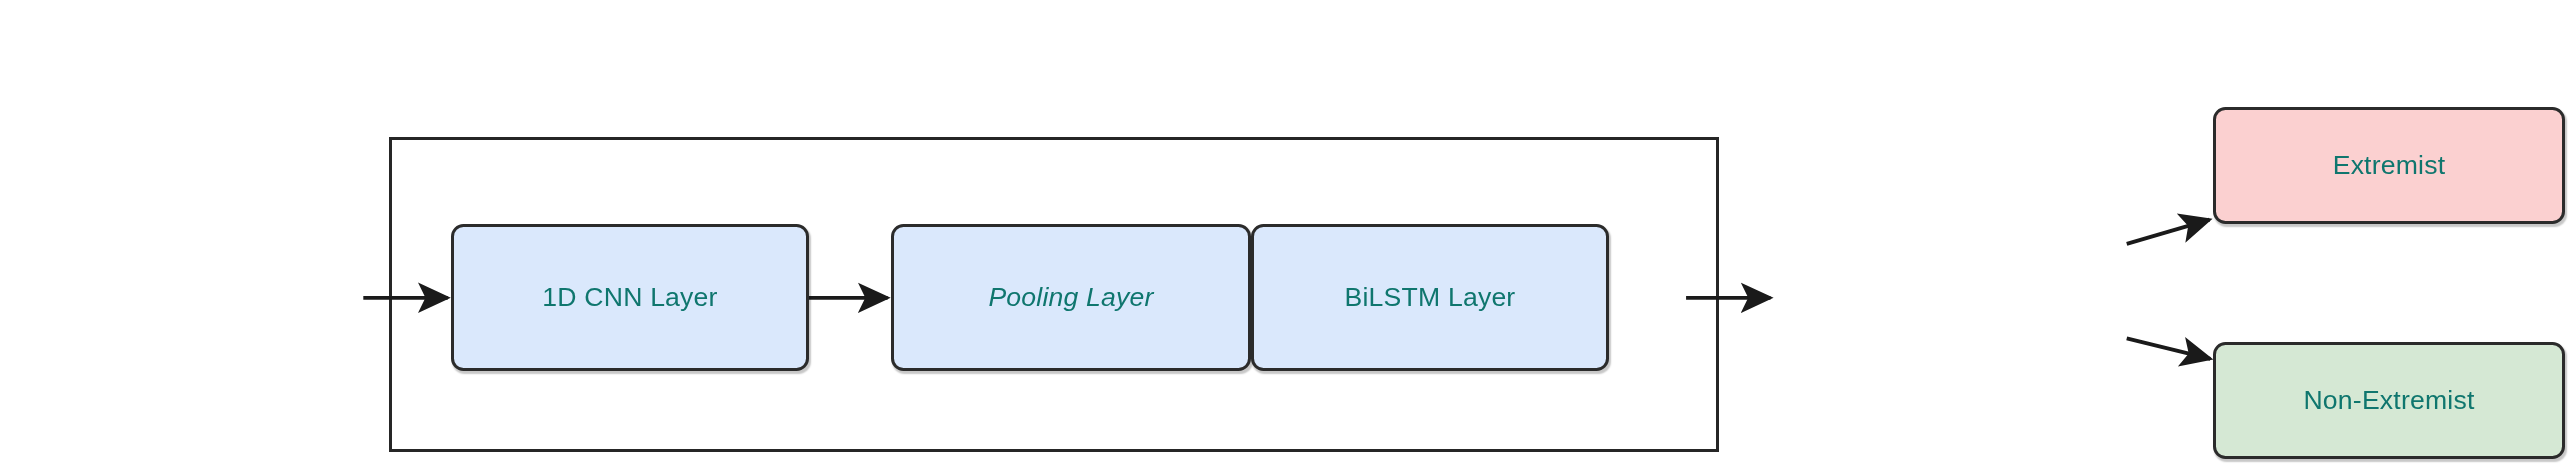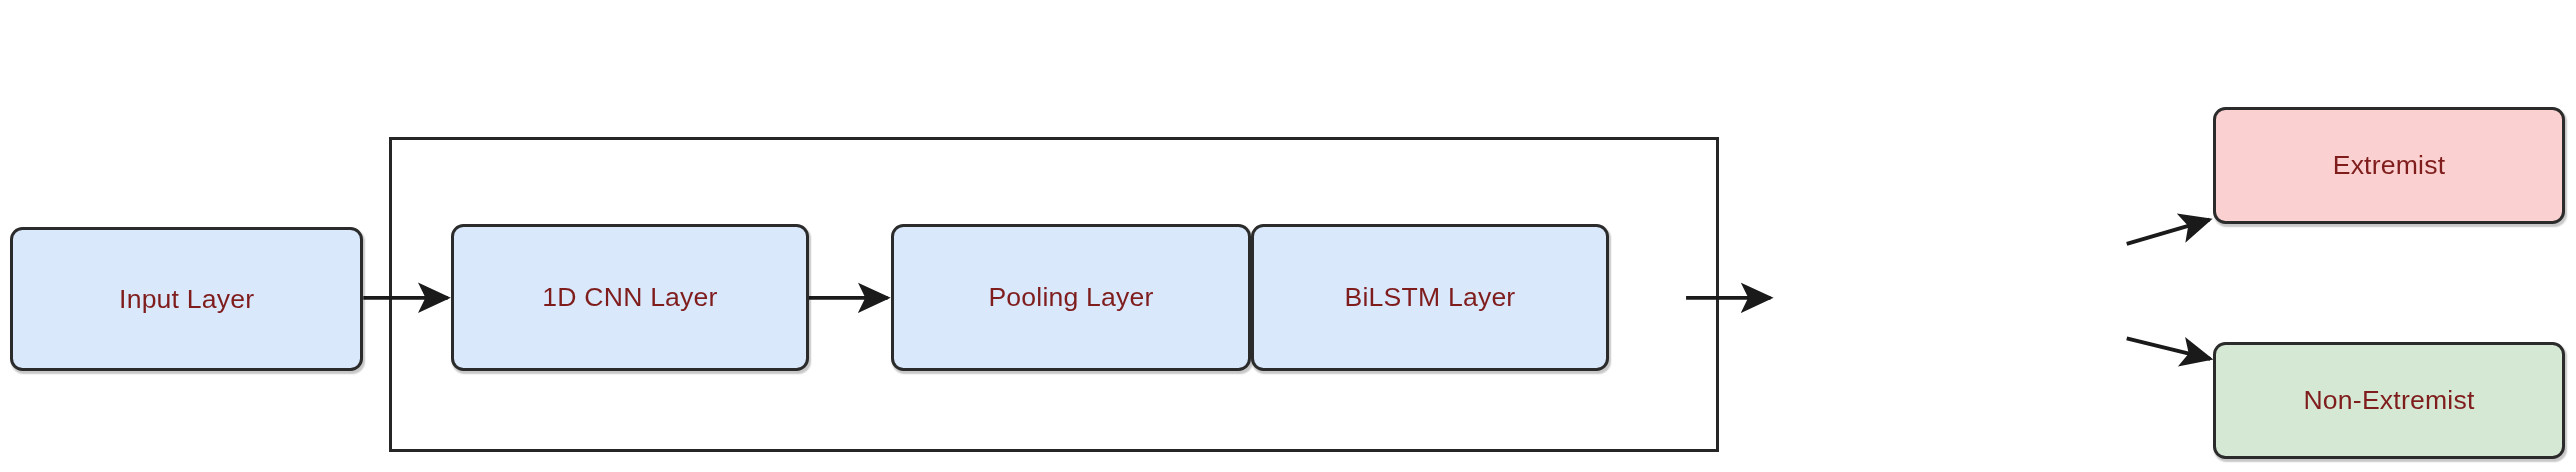--- a/index.html
+++ b/index.html
@@ -33,32 +33,32 @@
     position: absolute;
     box-sizing: border-box;
     border: 3.1px solid #2b2b2b;
     border-radius: 12.5px;
     display: flex;
     align-items: center;
     justify-content: center;
     text-align: center;
     box-shadow: 1.6px 2.3px 1.6px rgba(0,0,0,0.22);
     font-size: 26.6px;
-    color: #7f1d1d;
+    color: #0f766e;
     line-height: 1.15;
     letter-spacing: 0.2px;
   }
   .node.blue  { background: #dae8fc; }
   .node.pink  { background: #fbd0d0; }
   .node.green { background: #d5e8d4; }
 
   
   #node-input   { left:10.2px;   top:227px; width:353px; height:144px; }
   #node-cnn     { left:451px;  top:224px; width:358px; height:147px; }
-  #node-pooling { left:891px; top:224px; width:360px; height:147px; }
+  #node-pooling { left:891px; top:224px; width:360px; height:147px;font-style:italic; }
   #node-bilstm  { left:1251px; top:224px; width:358px; height:147px; }
   #node-dense   { left:1774px; top:224px; width:353px; height:147px; }
   #node-extremist     { left:2213px; top:107px; width:352px; height:117px; }
   #node-non-extremist { left:2213px; top:342px; width:352px; height:117px; }
 
   
   #output-label {
     position: absolute;
     left: 2213px;
     top: 4.7px;
@@ -95,23 +95,20 @@
     <g stroke="#1a1a1a" stroke-width="5" fill="none" marker-end="url(#ah)">
       <line x1="465" y1="381" x2="573" y2="381"></line>
       <line x1="1035" y1="381" x2="1136" y2="381"></line>
       <line x1="1600" y1="381" x2="1696" y2="381"></line>
       <line x1="2158" y1="381" x2="2266" y2="381"></line>
       <line x1="2722" y1="312" x2="2828" y2="281"></line>
       <line x1="2722" y1="433" x2="2829" y2="459"></line>
     </g>
   </svg>
 
-  <div class="node blue" id="node-input">
-    <span>Input Layer</span>
-  </div>
 
   <div class="node blue" id="node-cnn">
     <span>1D CNN Layer</span>
   </div>
 
   <div class="node blue" id="node-pooling">
     <span>Pooling Layer</span>
   </div>
 
   <div class="node blue" id="node-bilstm">

